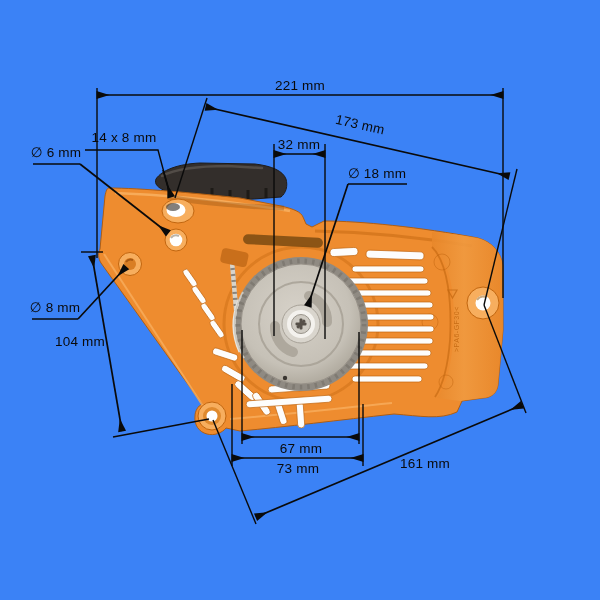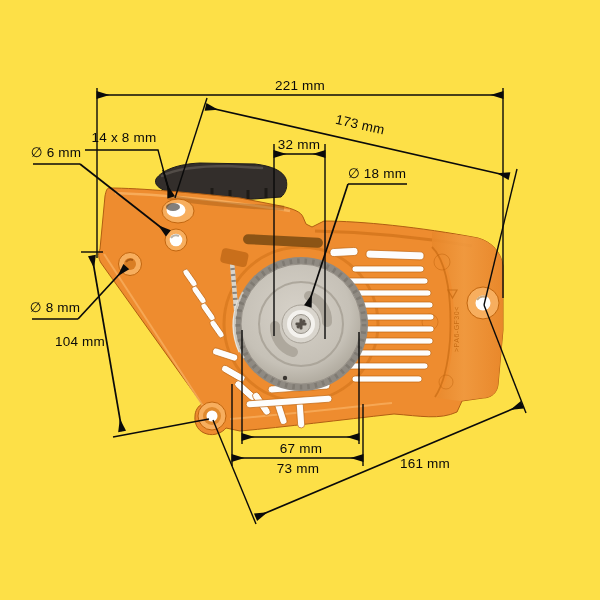--- a/index.html
+++ b/index.html
@@ -1,16 +1,16 @@
 <!DOCTYPE html>
 <html style="--housing-orange: #ee8c2f; --housing-orange-light: #f7ae5e; --housing-orange-dark: #c2660f; --housing-orange-deep: #a85812; --handle-black: #332e2b; --handle-highlight: #5a544f; --pulley-gray: #c9c3b9; --pulley-gray-dark: #8f8a82; --pawl-gray: #aea89d; --hub-silver: #f4f2ee; --screw-gray: #cfcbc3; --rope-gray: #d8d4cb; --dimension-line: #0a0a0a; --label-text: #0a0a0a;"><head>
 <meta charset="utf-8">
 <style>
   html,body{margin:0;padding:0;background:#fff;}
-  .stage{position:relative;width:600px;height:600px;background:#fde047;overflow:hidden;
+  .stage{position:relative;width:600px;height:600px;background:#3b82f6;overflow:hidden;
          font-family:"Liberation Sans","DejaVu Sans",sans-serif;}
   svg{display:block}
   text.dim{font-family:"Liberation Sans","DejaVu Sans",sans-serif;font-size:13.5px;
            fill:var(--label-text,#0a0a0a);letter-spacing:.2px;}
   text.molded{font-family:"Liberation Sans","DejaVu Sans",sans-serif;font-size:7px;
               fill:var(--housing-orange-dark,#c2660f);opacity:.85;letter-spacing:.5px;}
   .dl{stroke:var(--dimension-line,#0a0a0a);stroke-width:1.7;fill:none;}
   .ext{stroke:var(--dimension-line,#0a0a0a);stroke-width:1.4;fill:none;}
   .ah{fill:var(--dimension-line,#0a0a0a);}
   .o-base{fill:var(--housing-orange,#ee8c2f);}

